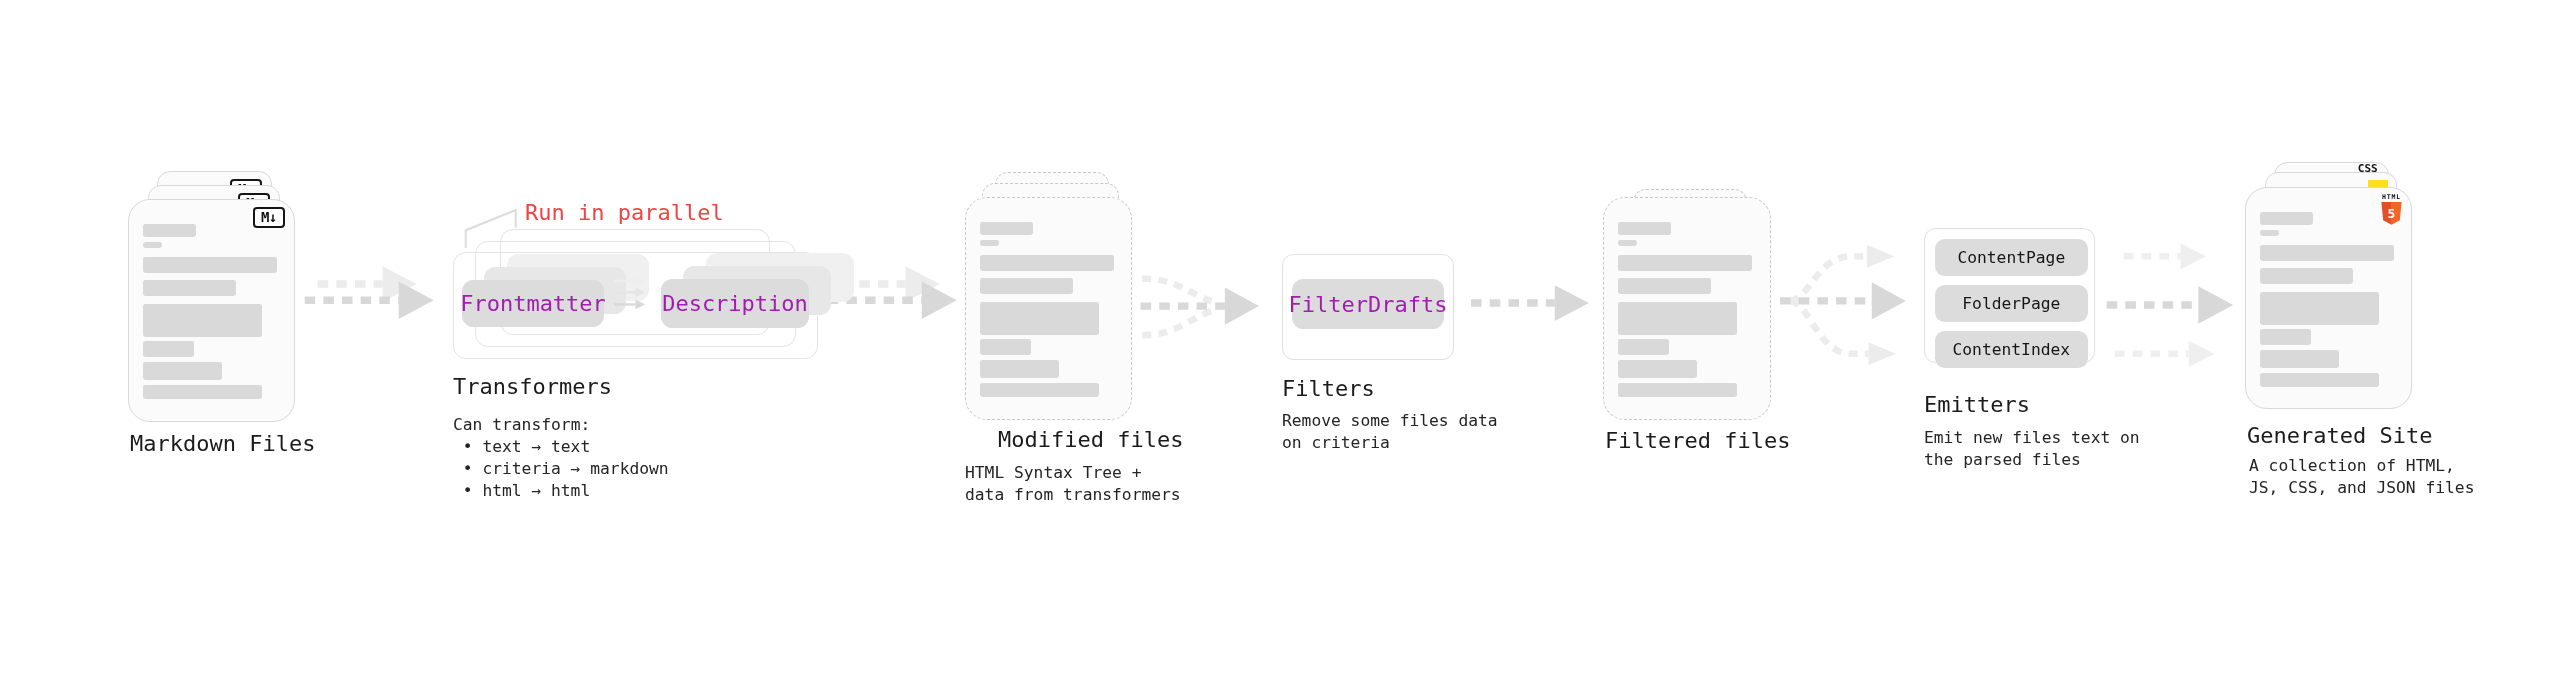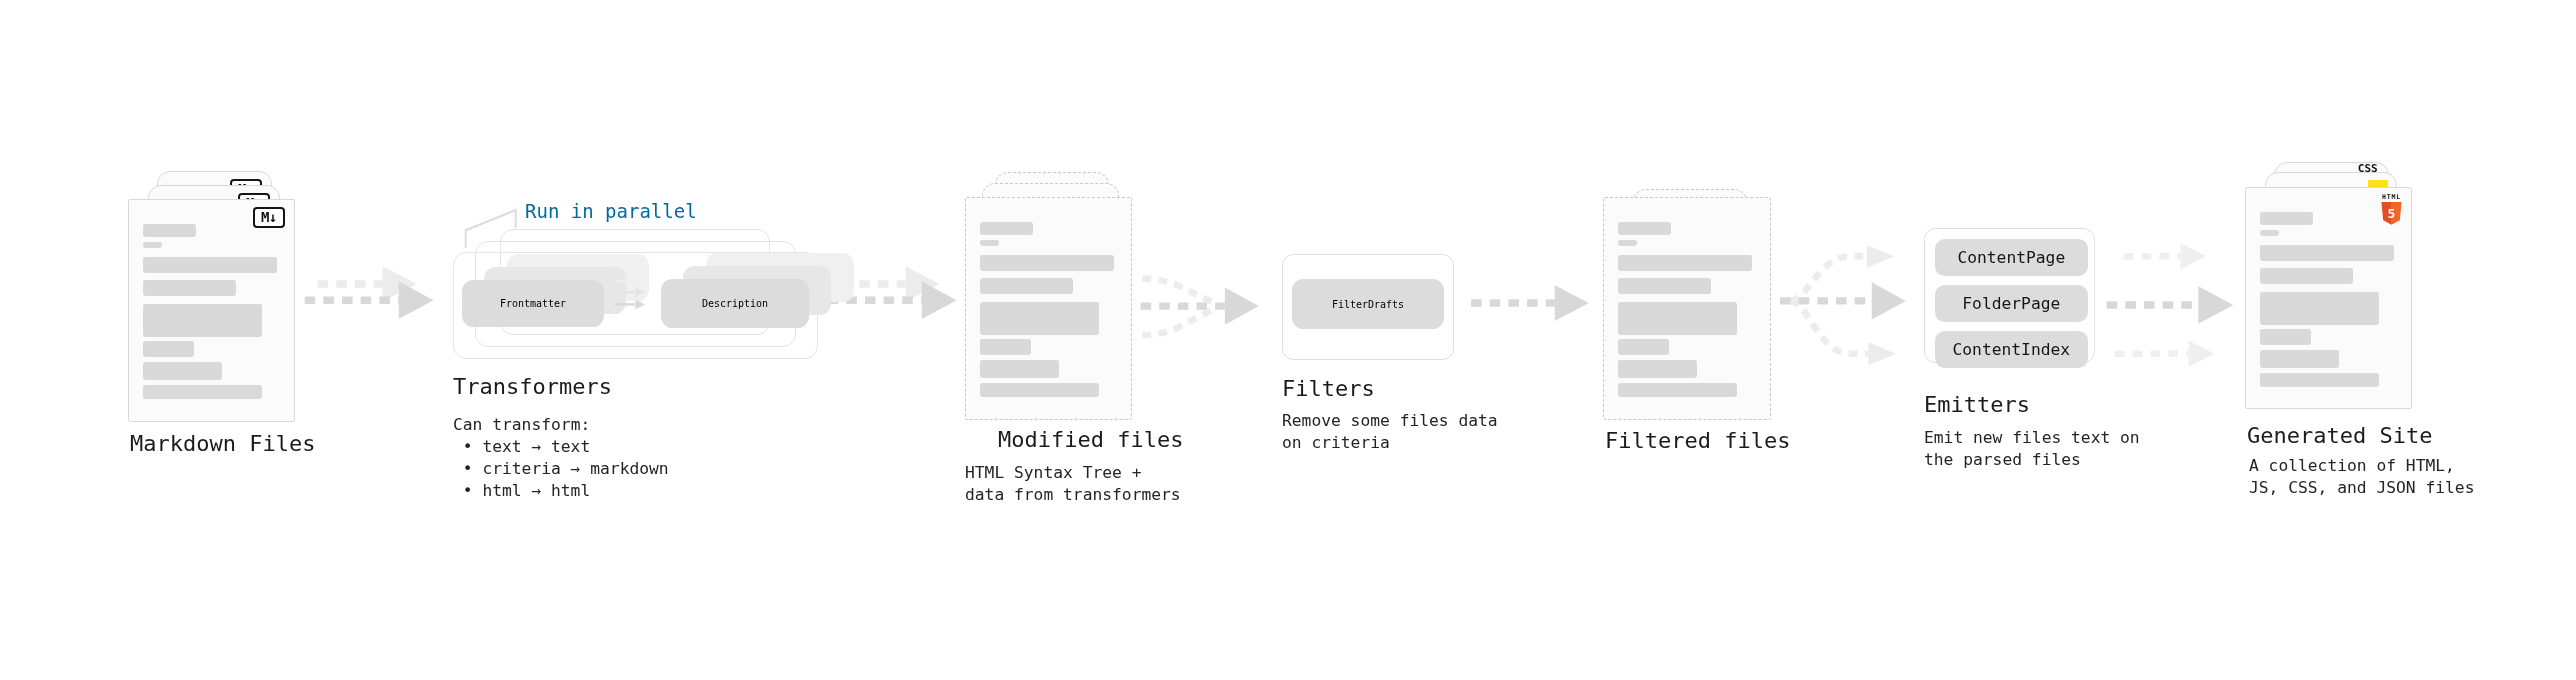--- a/index.html
+++ b/index.html
@@ -2,21 +2,21 @@
 <html style="font-size:13px"><head>
 <meta charset="utf-8">
 <style>
   html,body{margin:0;padding:0;background:#ffffff;}
   .canvas{
     position:relative;width:2576px;height:681px;background:#ffffff;overflow:hidden;
     font-family:"DejaVu Sans Mono","Liberation Mono",monospace;color:#1b1b1b;
   }
   
   .page{position:absolute;width:167px;height:223px;background:#fbfbfb;border:1.6px solid #d9d9d9;
-        border-radius:2px;box-sizing:border-box;z-index:2;}
+        border-radius:22px;box-sizing:border-box;z-index:2;}
   .page.dashed{border:1.6px dashed #c8c8c8;}
   .strip{position:absolute;height:65px;background:#fbfbfb;border:1.6px solid #d9d9d9;
          border-radius:13px;box-sizing:border-box;z-index:1;}
   .strip.z0{z-index:0;}
   .strip.dashed{border:1.6px dashed #c8c8c8;}
   
   .bar{position:absolute;left:14px;background:#d9d9d9;border-radius:2.4px;}
   .b1{top:24.4px;width:53px;height:13px}
   .b2{top:42px;width:18.7px;height:5.7px}
   .b3{top:57px;width:134px;height:16.3px}
@@ -34,27 +34,27 @@
   .caption{position:absolute;font-size:22px;white-space:nowrap;color:#1b1b1b;z-index:3;}
   .sub{position:absolute;font-size:16.3px;line-height:22px;color:#242424;white-space:nowrap;z-index:3;}
   .sub span{display:block;}
   .sub .indent{padding-left:9.8px;}
   
   .obox{position:absolute;border:1.6px solid #e4e4e4;border-radius:13px;box-sizing:border-box;z-index:1;}
   .wbox{position:absolute;border:1.6px solid #e0e0e0;border-radius:11.4px;background:#ffffff;
         box-sizing:border-box;z-index:2;}
   
   .pill{position:absolute;border-radius:11.4px;display:flex;align-items:center;justify-content:center;
-        box-sizing:border-box;font-size:10px;color:#000000;z-index:4;}
+        box-sizing:border-box;font-size:22px;color:#a21caf;z-index:4;}
   .pz1{background:#dcdcdc;}
   .pz2{background:#e7e7e7;z-index:3;}
   .pz3{background:#f0f0f0;z-index:2;}
   .epill{position:absolute;left:9.8px;width:153px;height:37px;background:#dcdcdc;border-radius:9.8px;
          display:flex;align-items:center;justify-content:center;font-size:16.3px;color:#161616;}
-  .runpar{position:absolute;font-size:19px;color:#0369a1;white-space:nowrap;z-index:2;}
+  .runpar{position:absolute;font-size:22px;color:#ef4444;white-space:nowrap;z-index:2;}
   .arrow{position:absolute;z-index:0;}
   
   .cssbadge{position:absolute;top:2.4px;right:9.8px;width:21px;text-align:center;}
   .cssbadge .txt{font-size:11px;font-weight:bold;color:#111;line-height:7.3px;}
   .cssbadge .ubar{width:16.3px;height:3.3px;margin:0.8px auto 0;}
   .jsbadge{position:absolute;top:6.5px;right:8.1px;width:19.5px;height:8.1px;}
   .h5badge{position:absolute;top:5.7px;right:7.3px;width:24.4px;text-align:center;z-index:5;}
   .h5badge .txt{font-size:6.5px;font-weight:bold;letter-spacing:0.8px;color:#111;line-height:7.3px;}
   .h5shield{width:20.3px;height:23px;margin:0.8px auto 0;
             clip-path:polygon(0 0,100% 0,91% 80%,50% 100%,9% 80%);

